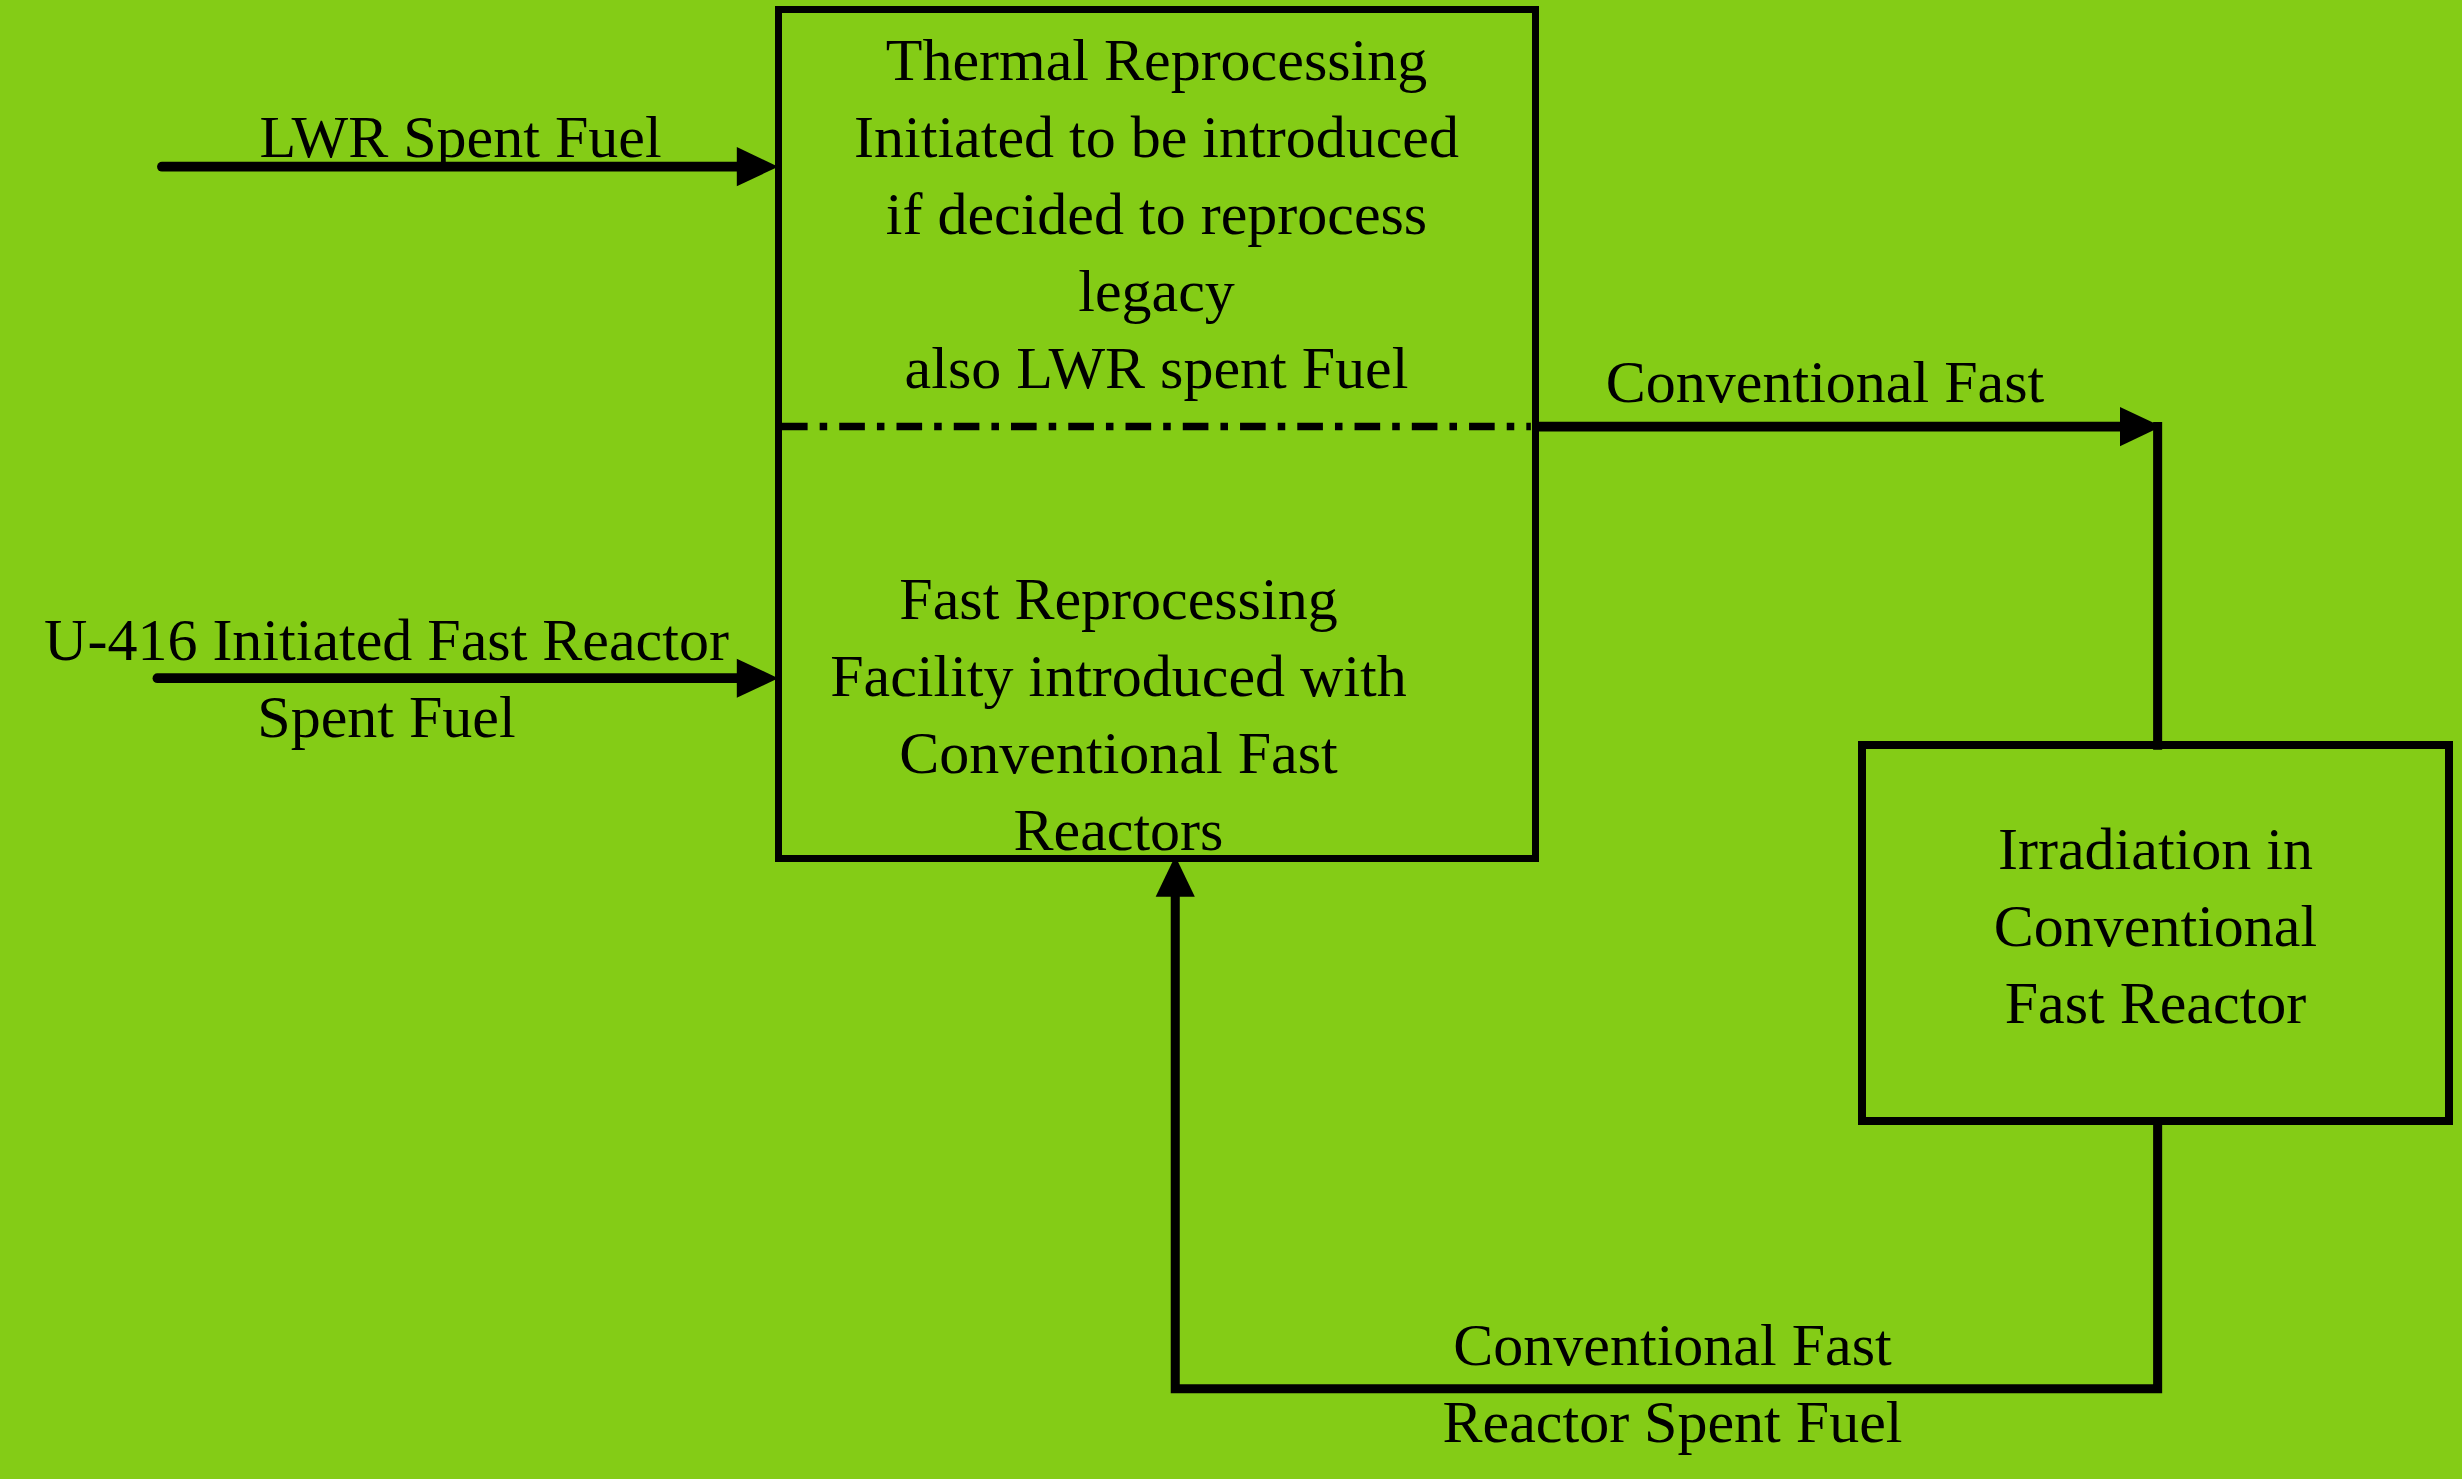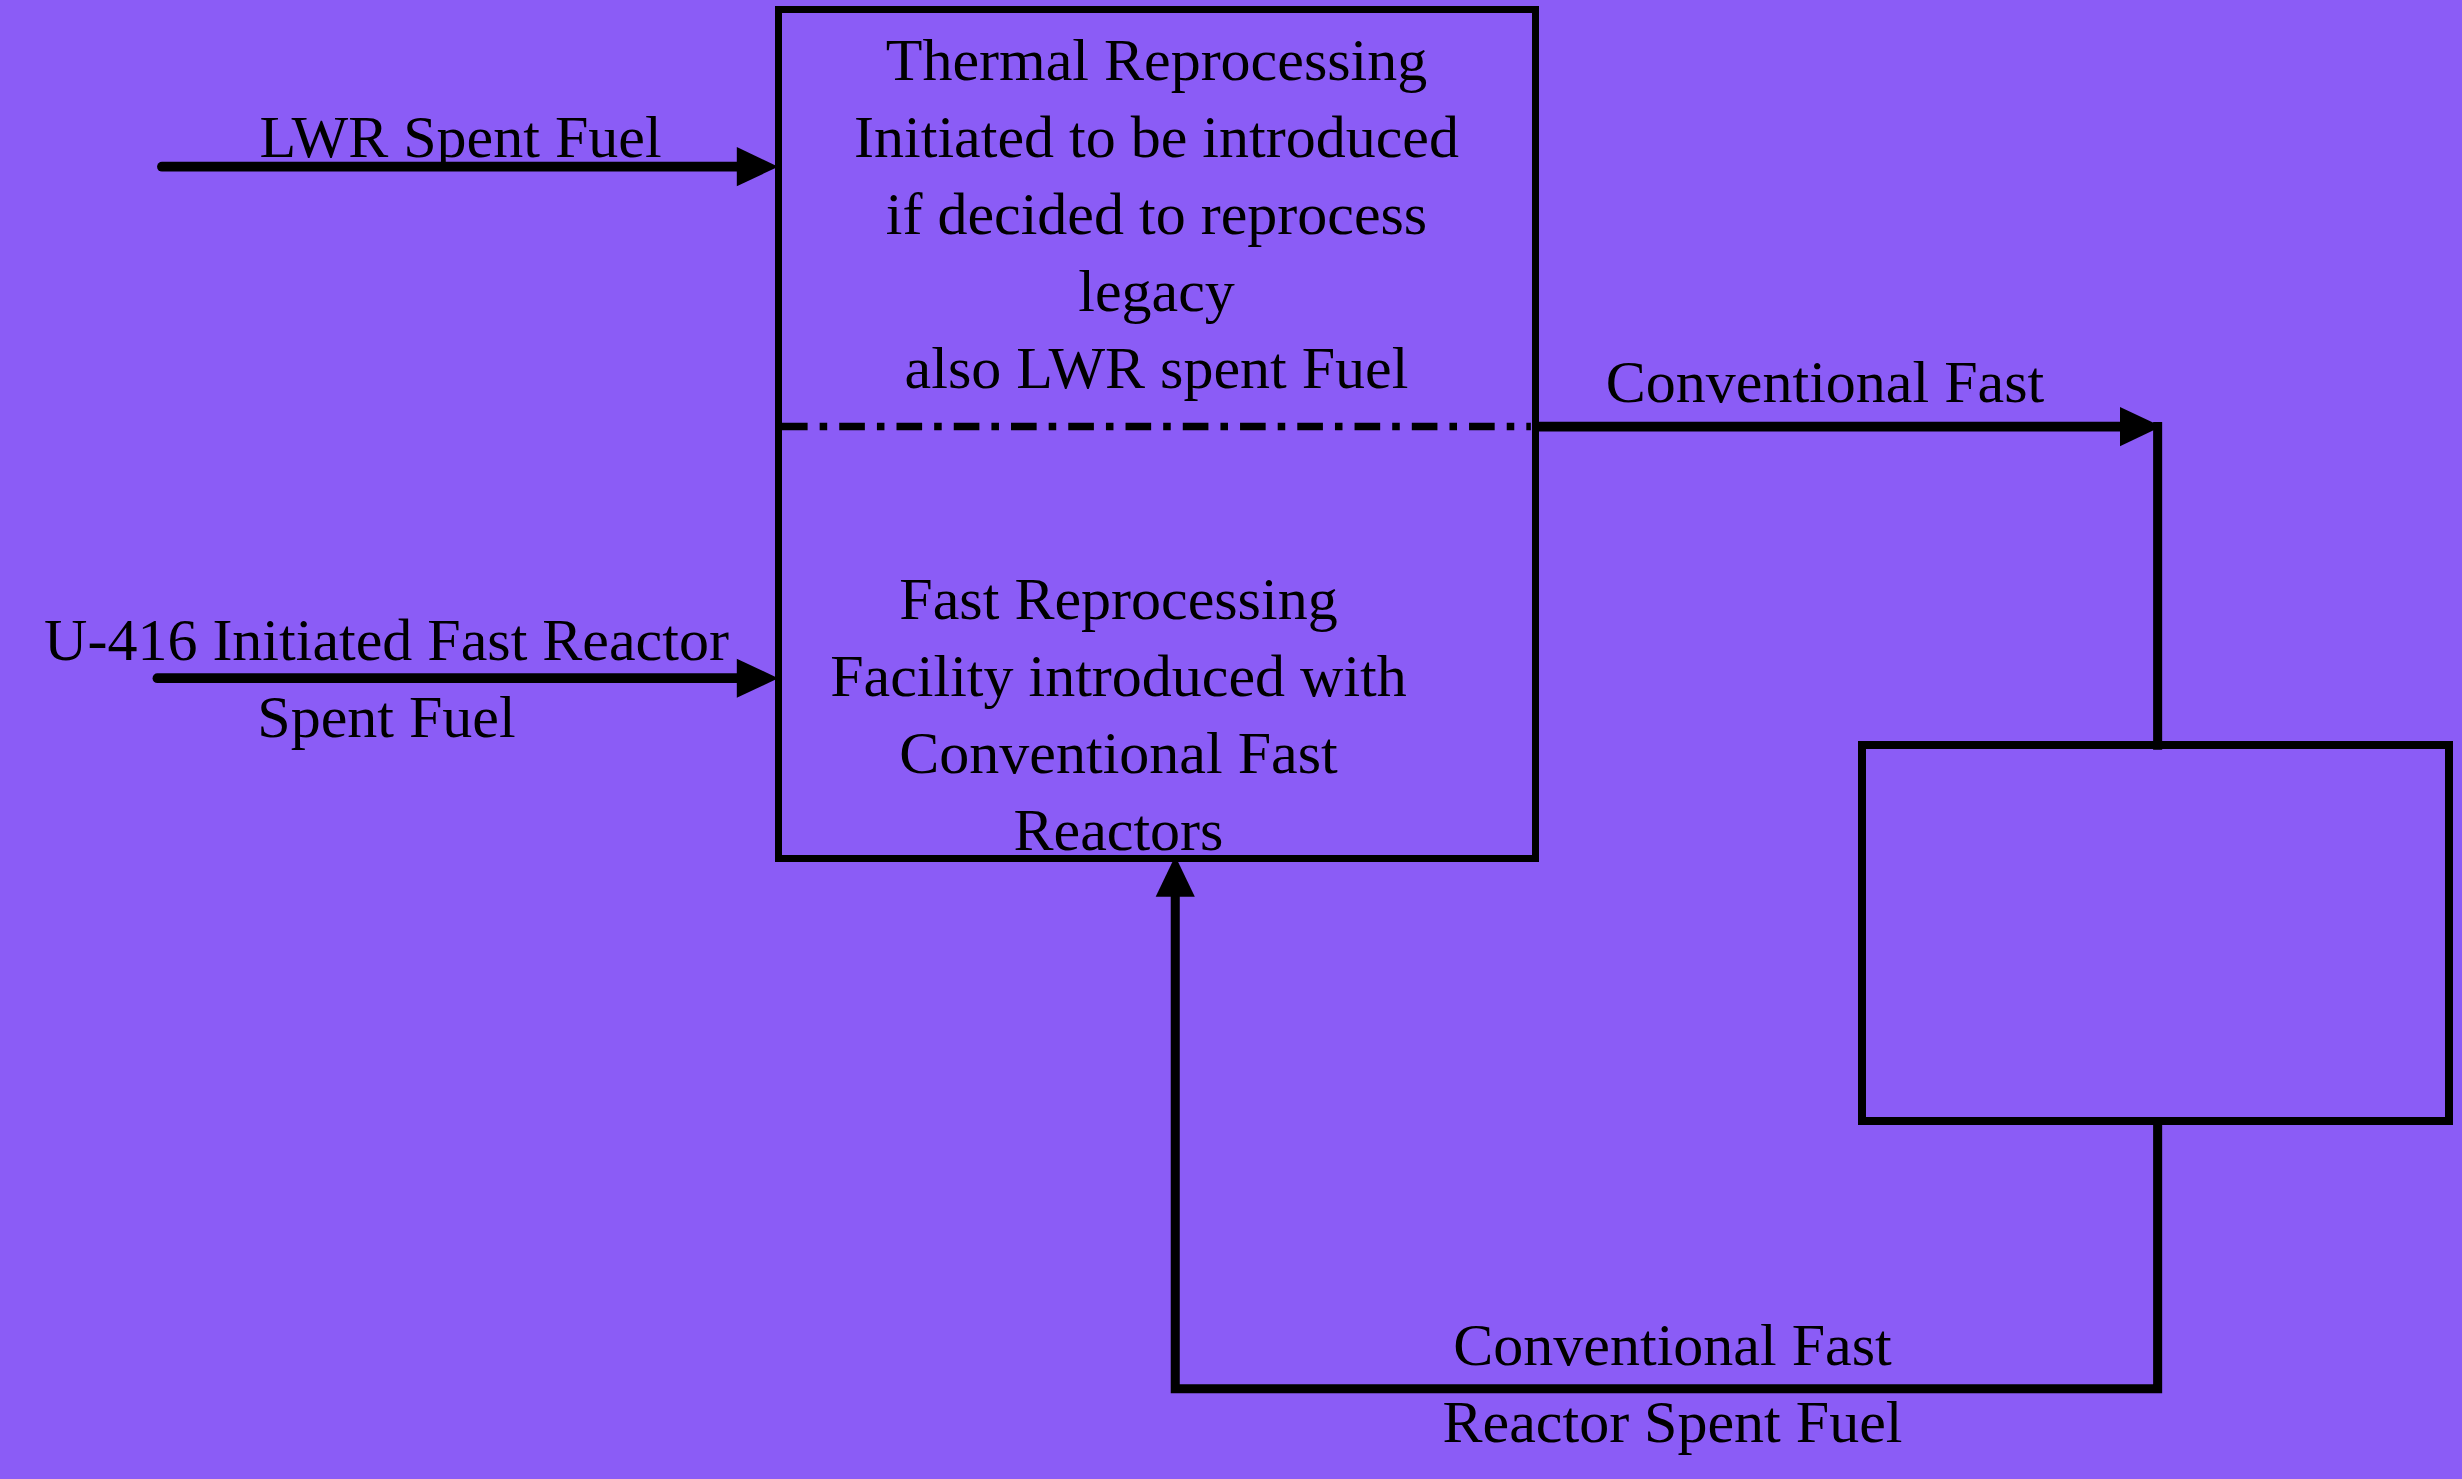--- a/index.html
+++ b/index.html
@@ -6,21 +6,21 @@
     margin: 0;
     padding: 0;
     background: #ffffff;
     width: 2462px;
     height: 1480px;
   }
   #canvas {
     position: relative;
     width: 2462px;
     height: 1480px;
-    background: #8b5cf6;
+    background: #84cc16;
     font-family: "Liberation Serif", "DejaVu Serif", serif;
     color: #000000;
     overflow: hidden;
   }
   #connectors {
     position: absolute;
     left: 0; top: 0;
     width: 2462px;
     height: 1480px;
   }
@@ -92,20 +92,25 @@
     <div>also LWR spent Fuel</div>
   </div>
 
   <div id="bottom-text" class="lbl">
     <div>Fast Reprocessing</div>
     <div>Facility introduced with</div>
     <div>Conventional Fast</div>
     <div>Reactors</div>
   </div>
 
+  <div id="irr-text" class="lbl">
+    <div>Irradiation in</div>
+    <div>Conventional</div>
+    <div>Fast Reactor</div>
+  </div>
 
   <div id="lwr-label" class="lbl">LWR Spent Fuel</div>
 
   <div id="u235-label" class="lbl">
     <div>U-416 Initiated Fast Reactor</div>
     <div>Spent Fuel</div>
   </div>
 
   <div id="fresh-label" class="lbl">
     <div>Conventional Fast</div>

